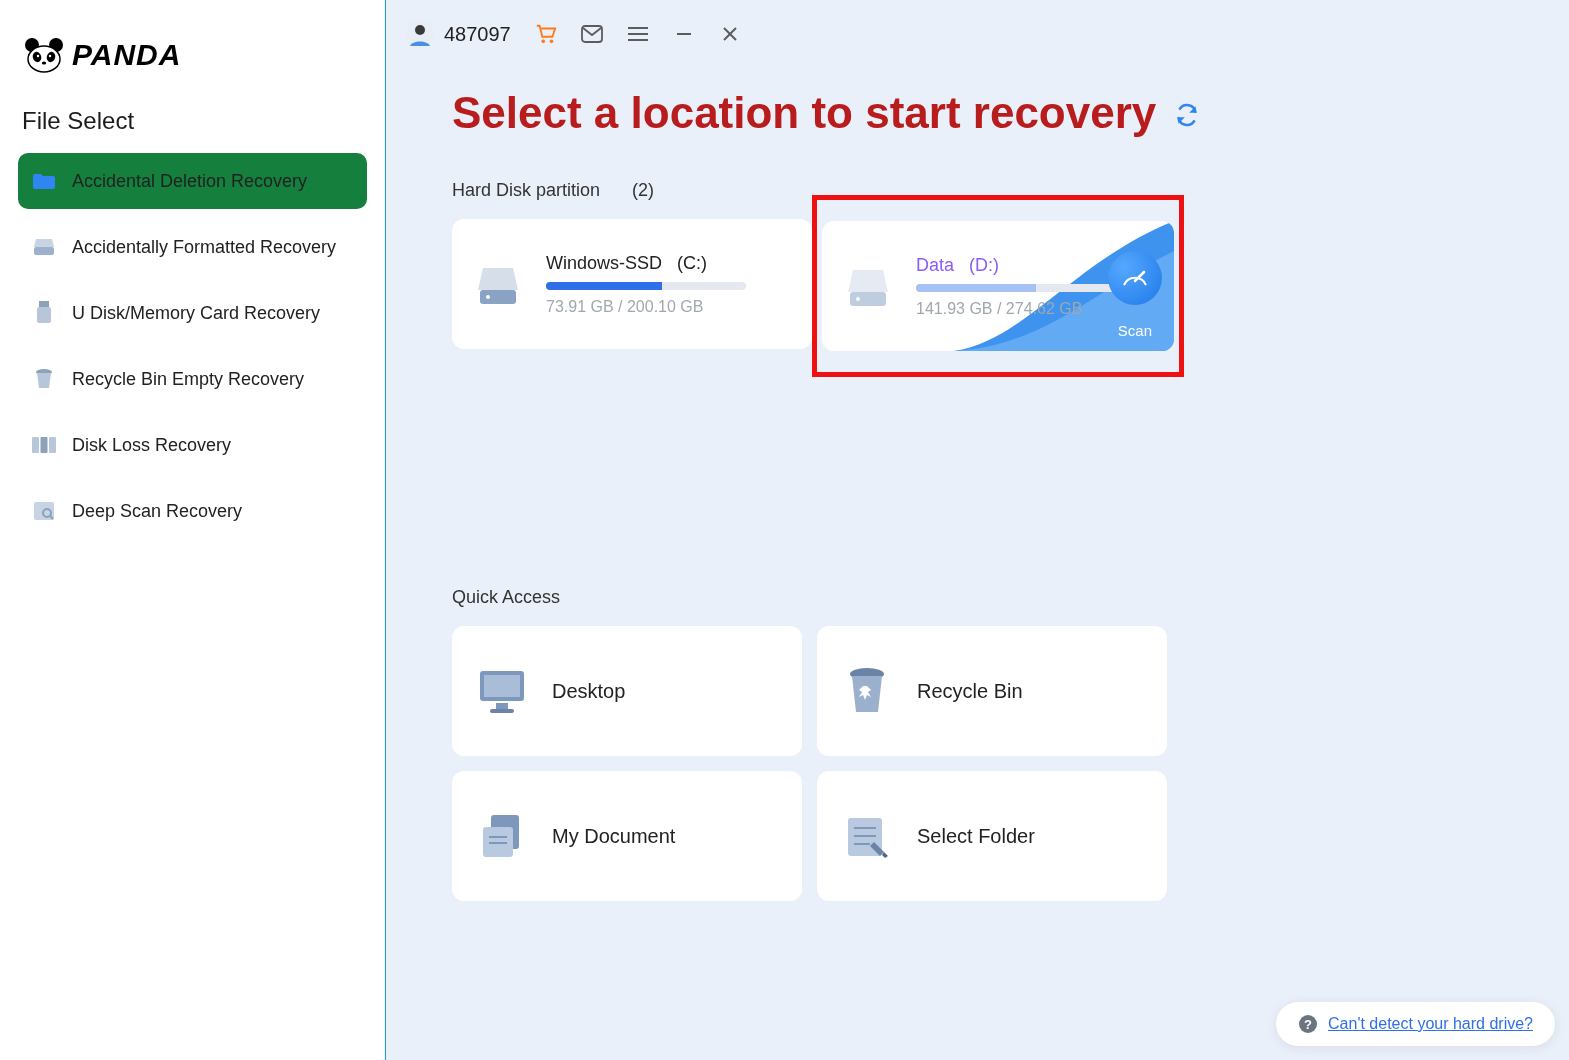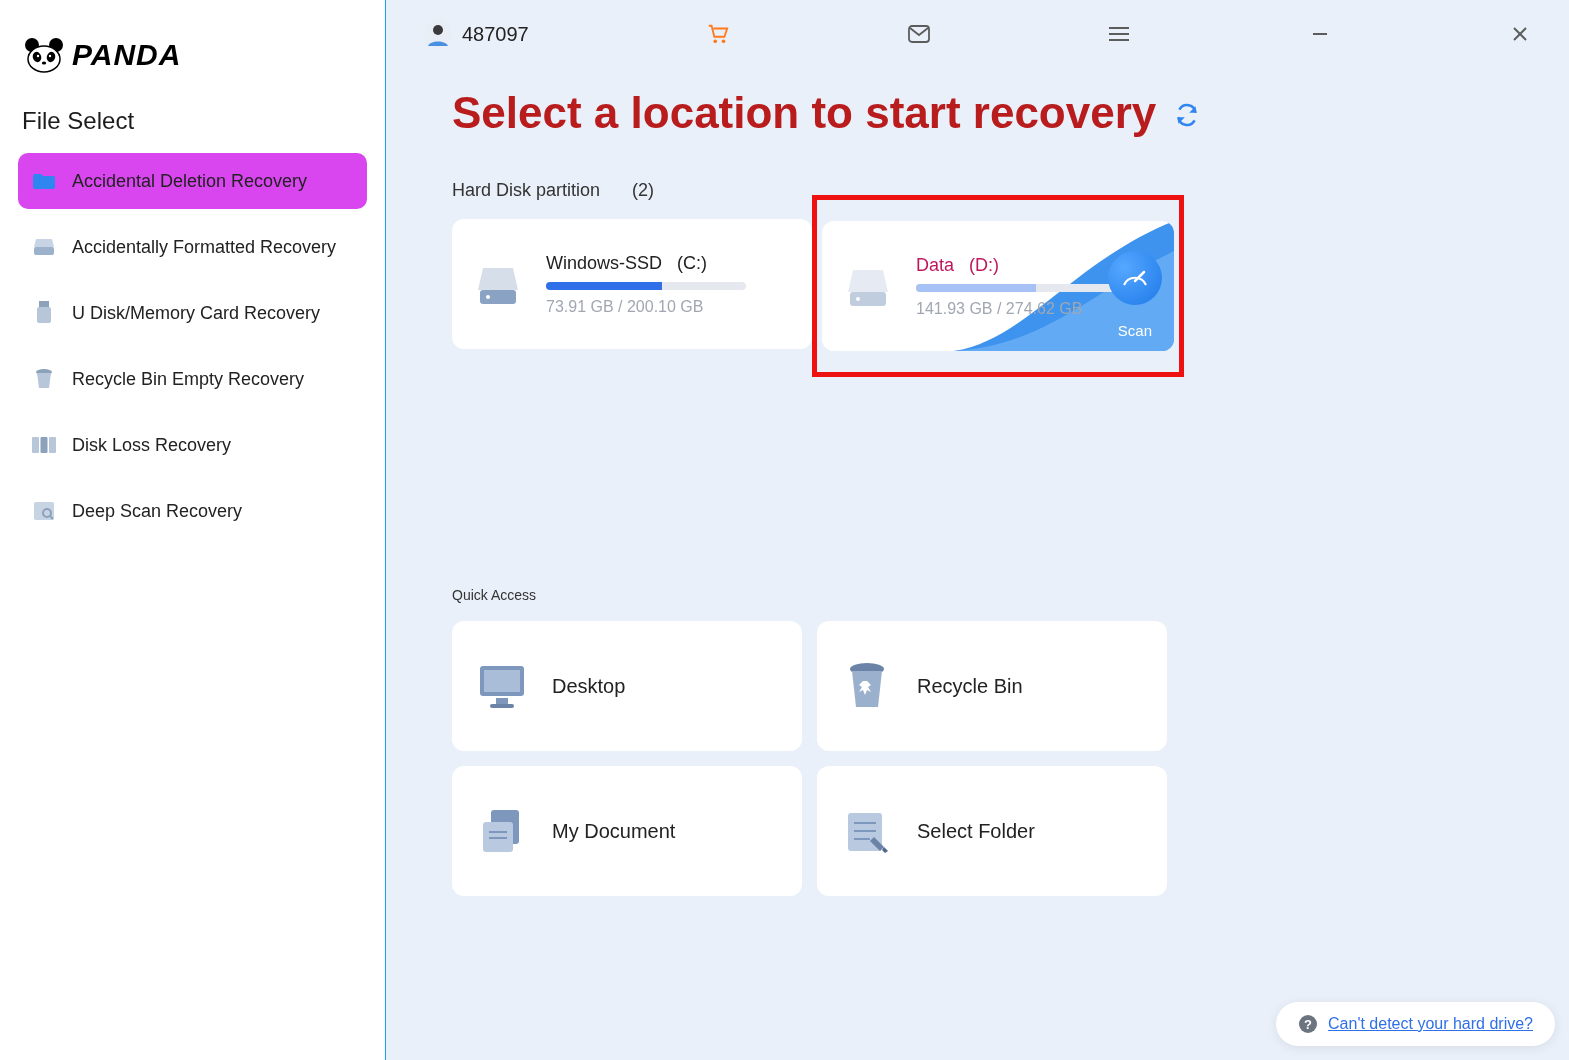--- a/index.html
+++ b/index.html
@@ -49,21 +49,21 @@
       display: flex;
       align-items: center;
       gap: 16px;
       padding: 16px 14px;
       border-radius: 10px;
       font-size: 18px;
       color: #222;
       cursor: pointer;
     }
     .nav-item.active {
-      background: #d946ef;
+      background: #15803d;
     }
     .nav-icon {
       width: 24px;
       height: 24px;
       display: inline-flex;
       align-items: center;
       justify-content: center;
       color: #6b85a3;
     }
     .nav-item.active .nav-icon { color: #2f86f0; }
@@ -71,24 +71,24 @@
     
     .main {
       flex: 1;
       display: flex;
       flex-direction: column;
       position: relative;
     }
     .topbar {
       display: flex;
       align-items: center;
-      justify-content: space-between;
+      justify-content: flex-start;
       gap: 24px;
       height: 68px;
-      padding: 0 38px;
+      padding: 0 20px;
     }
     .user-box {
       display: flex;
       align-items: center;
       gap: 10px;
       font-size: 20px;
       color: #222;
     }
     .topbar-icon {
       width: 22px;
@@ -165,21 +165,21 @@
       height: 48px;
       flex-shrink: 0;
     }
     .partition-info {
       display: flex;
       flex-direction: column;
       gap: 8px;
       z-index: 2;
     }
     .partition-title { font-size: 18px; color: #222; }
-    .partition-title.dim { color: #be185d; }
+    .partition-title.dim { color: #8b5cf6; }
     .usage-bar {
       width: 200px;
       height: 8px;
       background: #e5e9ef;
       border-radius: 4px;
       overflow: hidden;
     }
     .usage-fill { height: 100%; background: #2f6fe8; }
     .usage-fill.light { background: #a6c2f4; }
     .partition-size { font-size: 16px; color: #a1a7b2; }
@@ -210,21 +210,21 @@
       right: 22px;
       bottom: 12px;
       color: #fff;
       font-size: 15px;
       z-index: 3;
     }
 
     .quick-access {
       margin-top: 210px;
     }
-    .qa-title { font-size: 14px; color: #333; margin-bottom: 18px; }
+    .qa-title { font-size: 18px; color: #333; margin-bottom: 18px; }
     .qa-row {
       display: flex;
       gap: 15px;
       flex-wrap: wrap;
     }
     .qa-card {
       background: #fff;
       border-radius: 12px;
       width: 350px;
       height: 130px;

